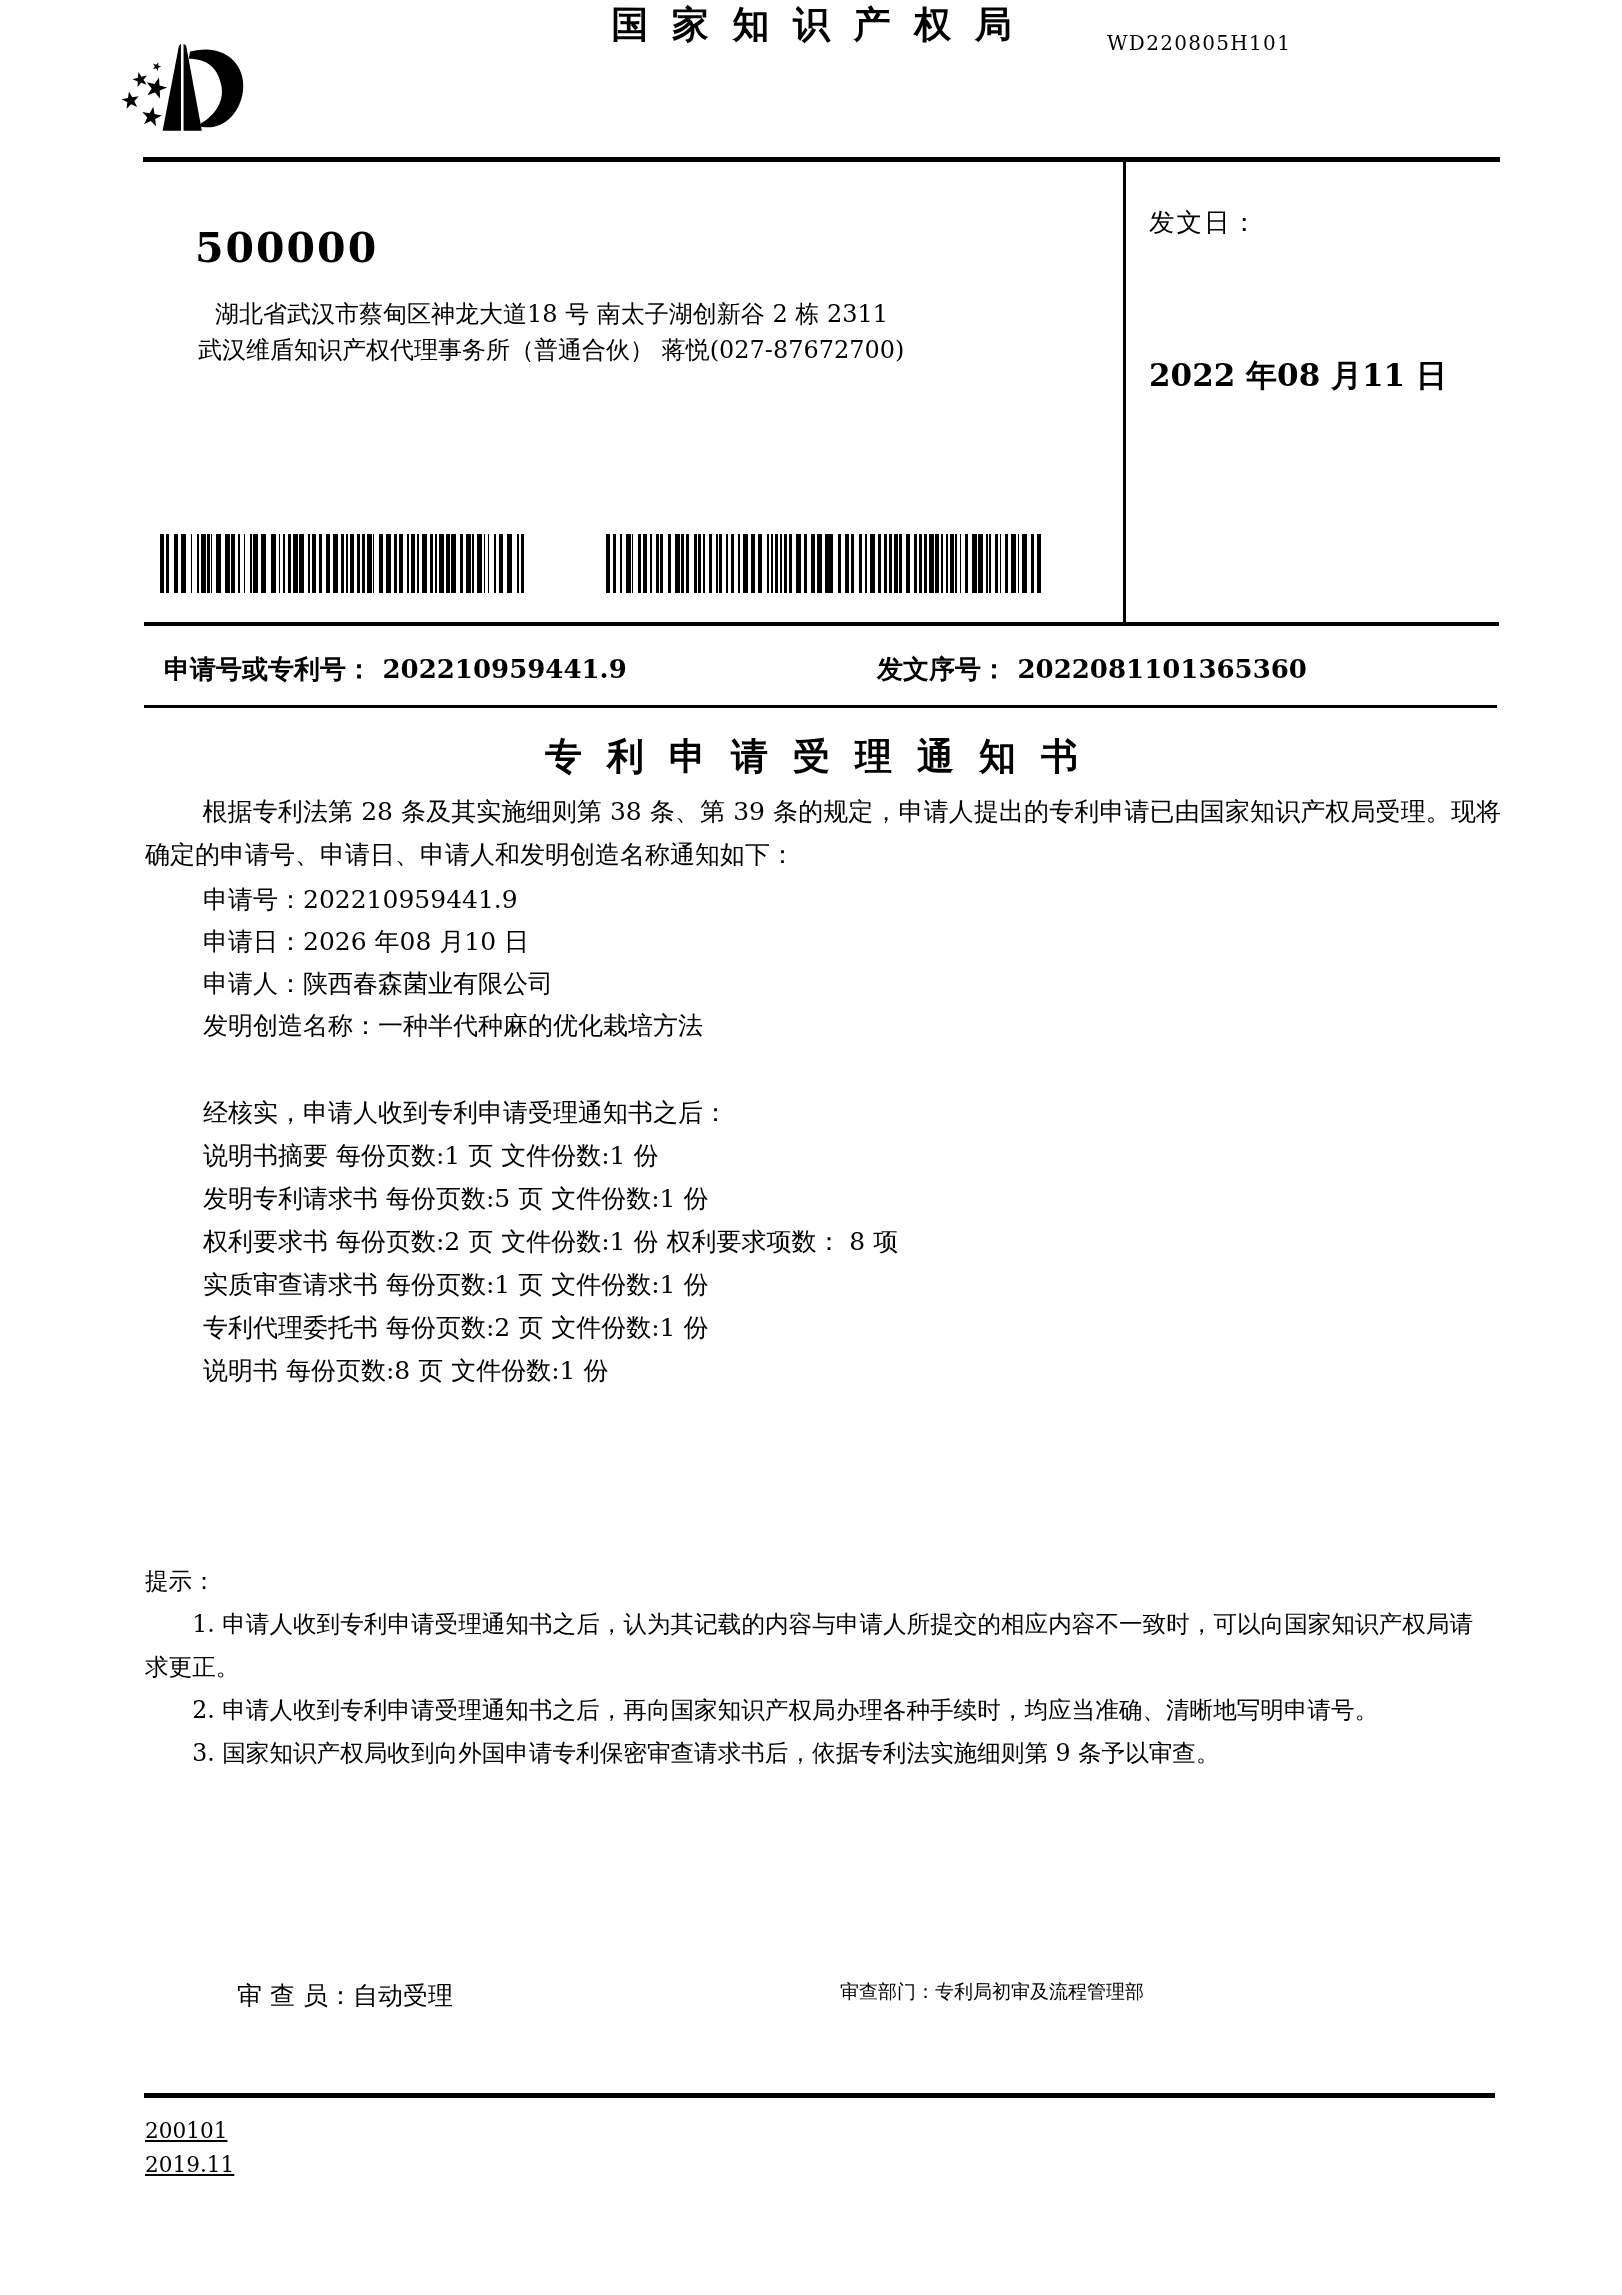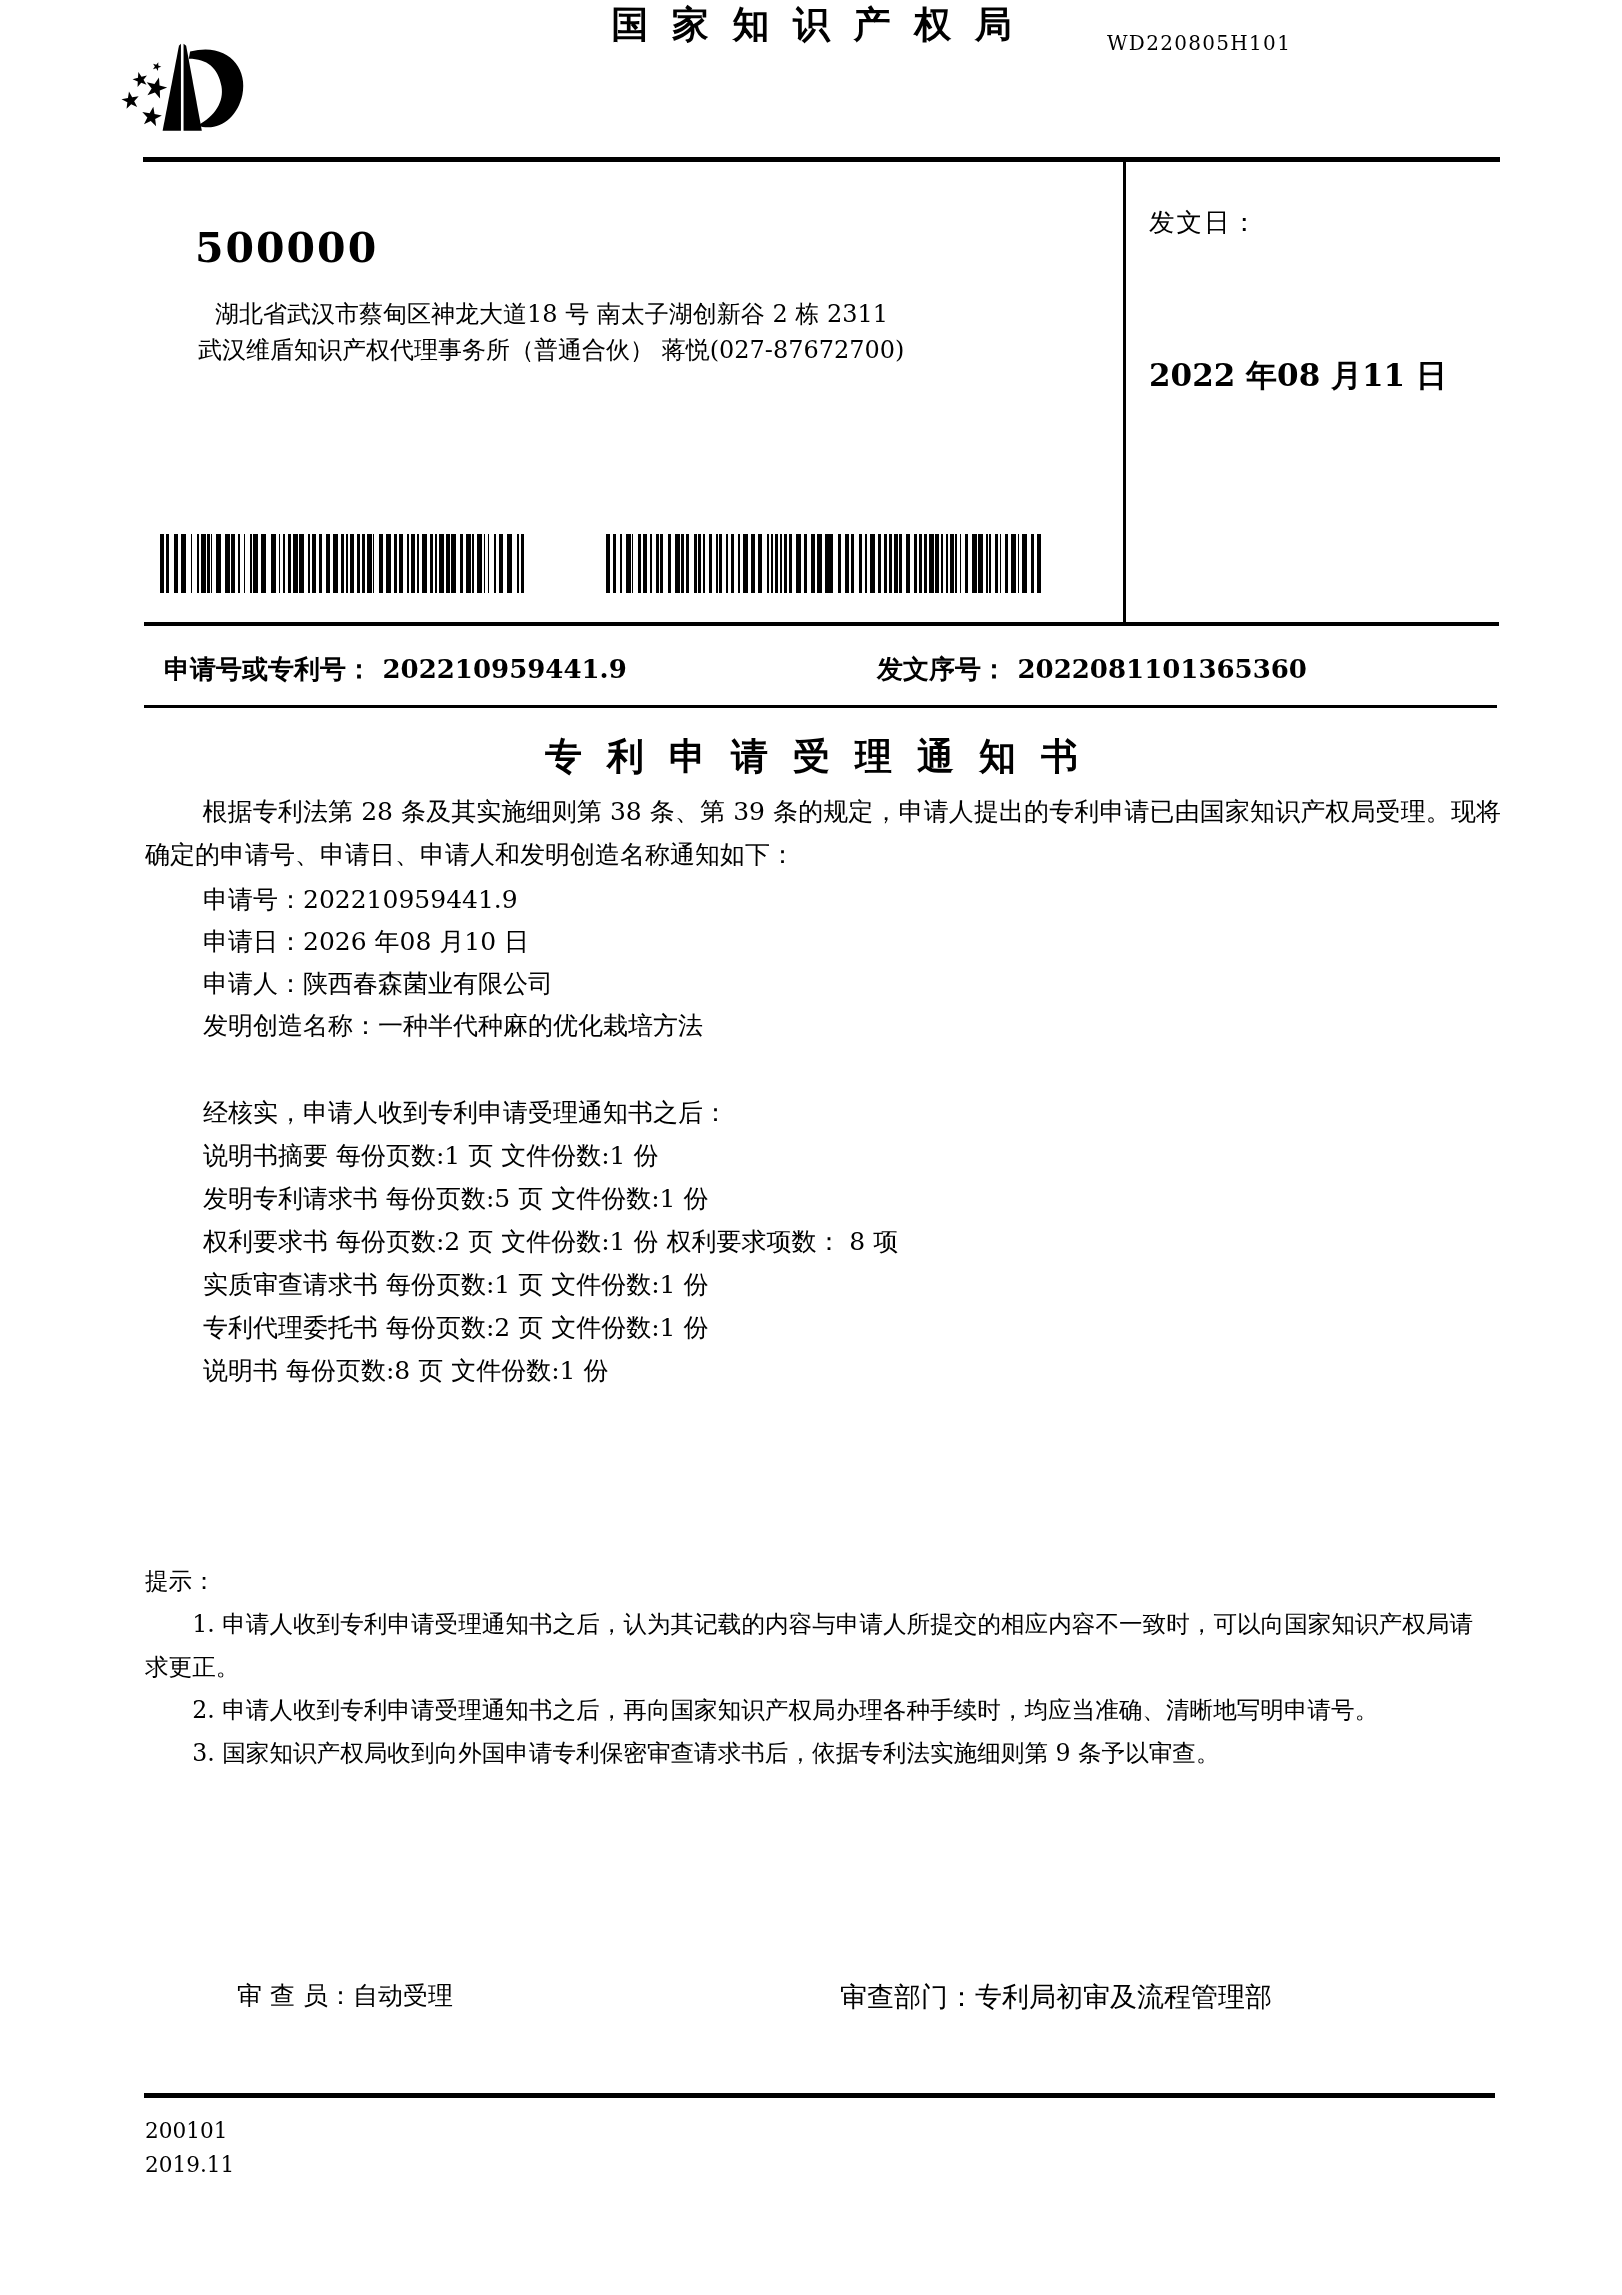--- a/index.html
+++ b/index.html
@@ -36,23 +36,23 @@
   .para1{
     position:absolute;left:145px;top:790px;width:1356px;margin:0;
     font-size:25px;line-height:43px;text-indent:2.3em;text-align:justify;
   }
   .details{position:absolute;left:203px;top:879px;font-size:25px;line-height:42px;}
   .files{position:absolute;left:203px;top:1091px;font-size:25px;line-height:43px;}
   .tips-heading{position:absolute;left:145px;top:1565px;font-size:23.6px;}
   .tips{position:absolute;left:145px;top:1603px;width:1328px;font-size:23.6px;line-height:43px;text-align:justify;}
   .tips p{margin:0;text-indent:2em;}
   .examiner{position:absolute;left:237px;top:1979px;font-size:25px;white-space:nowrap;}
-  .department{position:absolute;left:840px;top:1979px;font-size:27px;white-space:nowrap;}
+  .department{position:absolute;left:840px;top:1979px;font-size:19px;white-space:nowrap;}
   .footer-codes{position:absolute;left:145px;top:2114px;font-size:21.6px;line-height:34px;}
-  .footer-codes div{margin-bottom:0;}
+  .footer-codes div{margin-bottom:0;text-decoration:underline;}
   .footer-text{position:absolute;left:295px;top:2114px;width:1099px;font-size:21.6px;line-height:34px;text-align:justify;}
   .footer-text p{margin:0;}
   .logo{position:absolute;left:92px;top:26px;}
 </style>
 </head>
 <body>
 
 <div class="page">
 
   <svg class="logo" width="170" height="144" viewBox="0 0 260 220">

